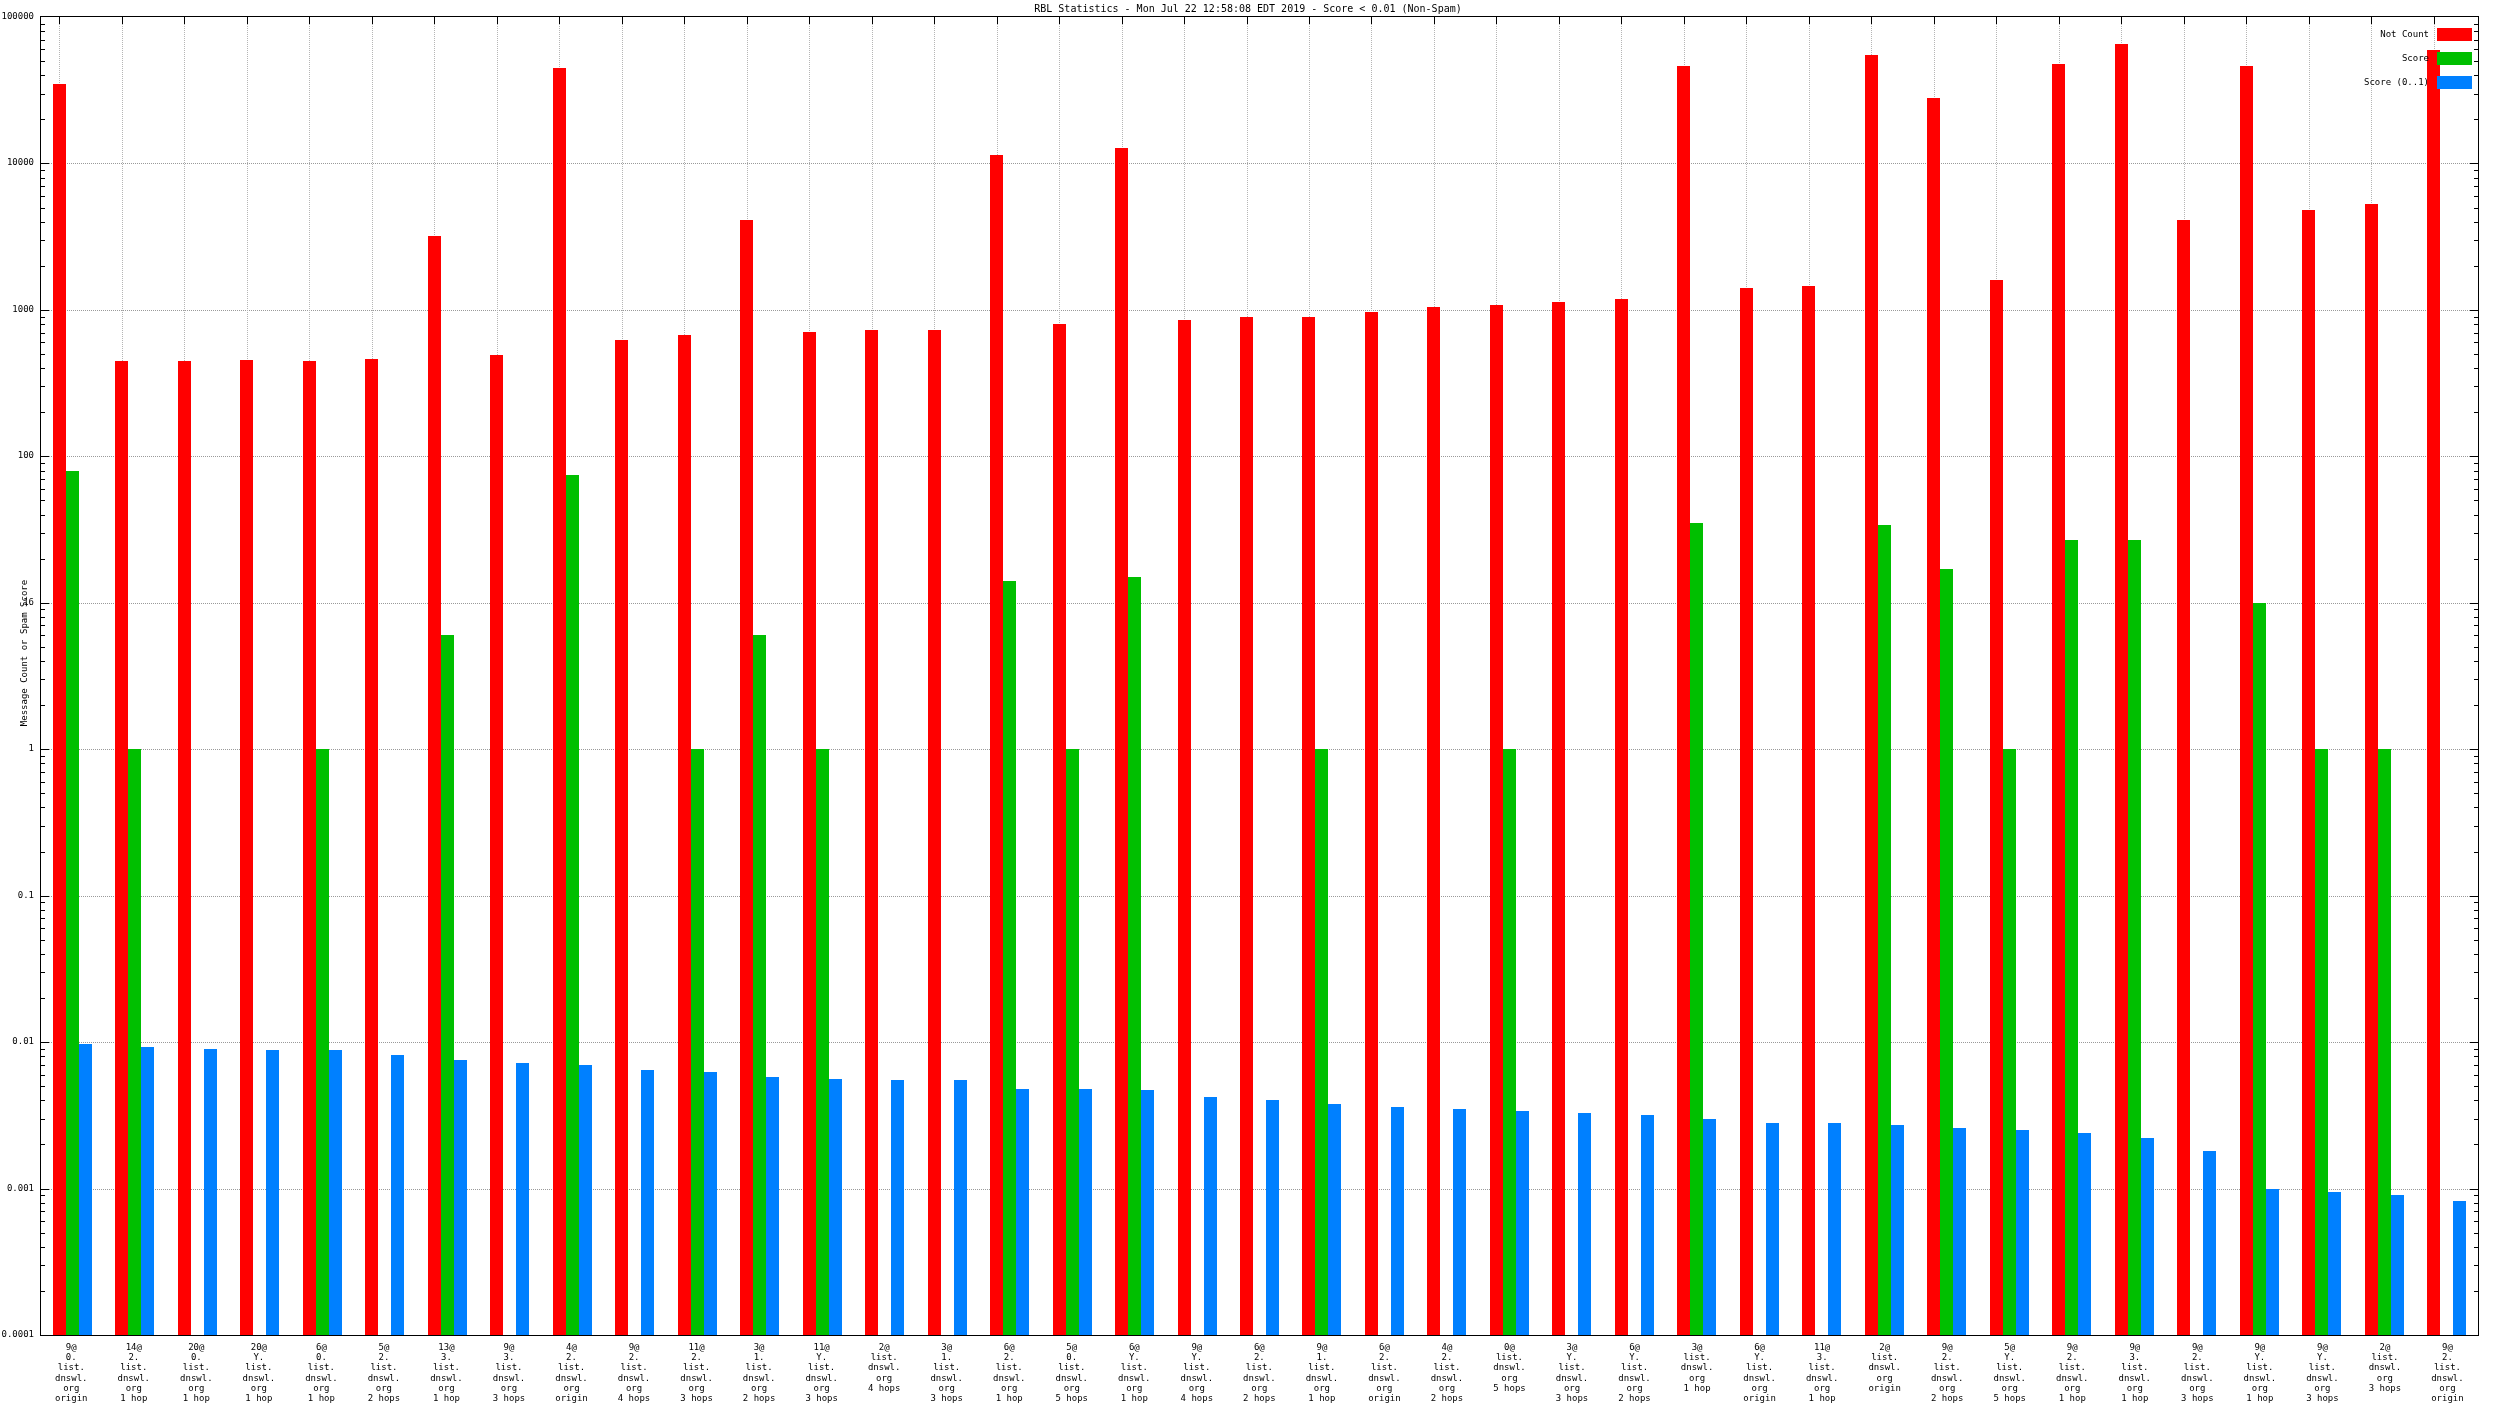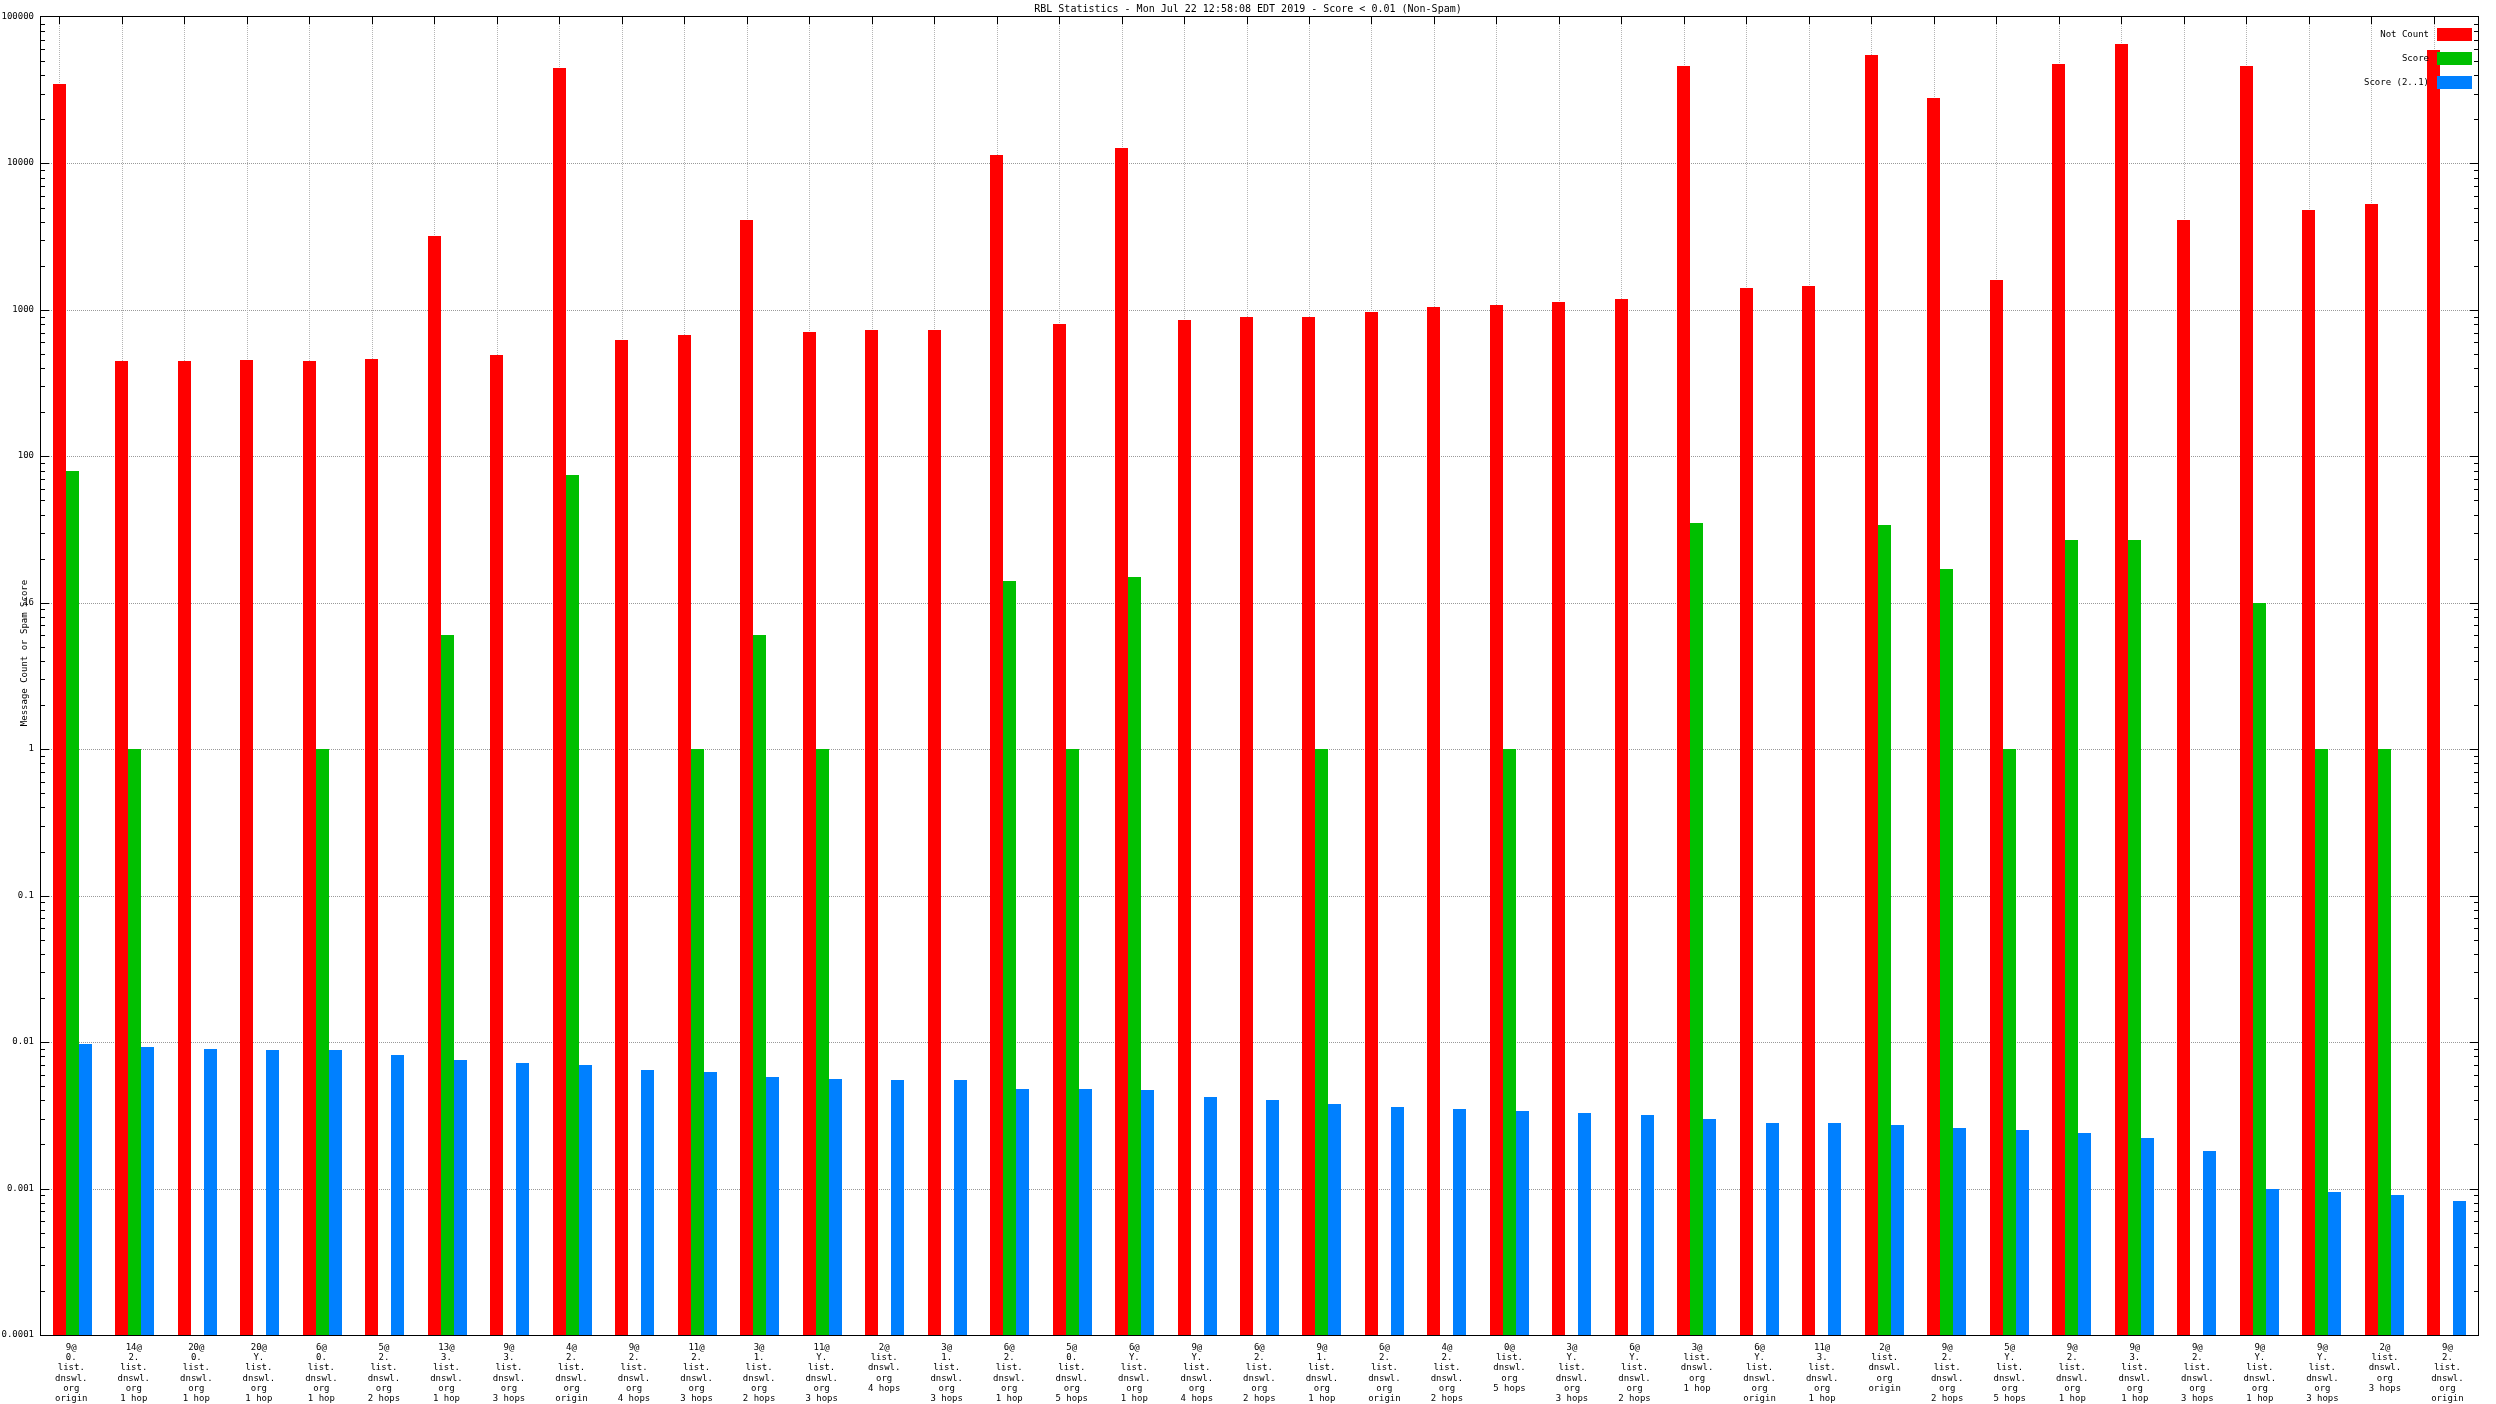--- a/index.html
+++ b/index.html
@@ -69,21 +69,21 @@
   <div class="legend">
     <div class="legend-row">
       <span>Not Count</span>
       <span class="legend-swatch" style="background: rgb(255, 0, 0);"></span>
     </div>
     <div class="legend-row">
       <span>Score</span>
       <span class="legend-swatch" style="background: rgb(0, 191, 0);"></span>
     </div>
     <div class="legend-row">
-      <span>Score (2..1)</span>
+      <span>Score (0..1)</span>
       <span class="legend-swatch" style="background: rgb(0, 128, 255);"></span>
     </div>
   </div>
 <div class="ytick" style="top: 102.36px; left: 0px; width: 4px;"></div>
     <div class="ytick" style="top: 102.36px; right: 0px; width: 4px;"></div>
     <div class="ytick" style="top: 76.5727px; left: 0px; width: 4px;"></div>
     <div class="ytick" style="top: 76.5727px; right: 0px; width: 4px;"></div>
     <div class="ytick" style="top: 58.2761px; left: 0px; width: 4px;"></div>
     <div class="ytick" style="top: 58.2761px; right: 0px; width: 4px;"></div>
     <div class="ytick" style="top: 44.0842px; left: 0px; width: 4px;"></div>

